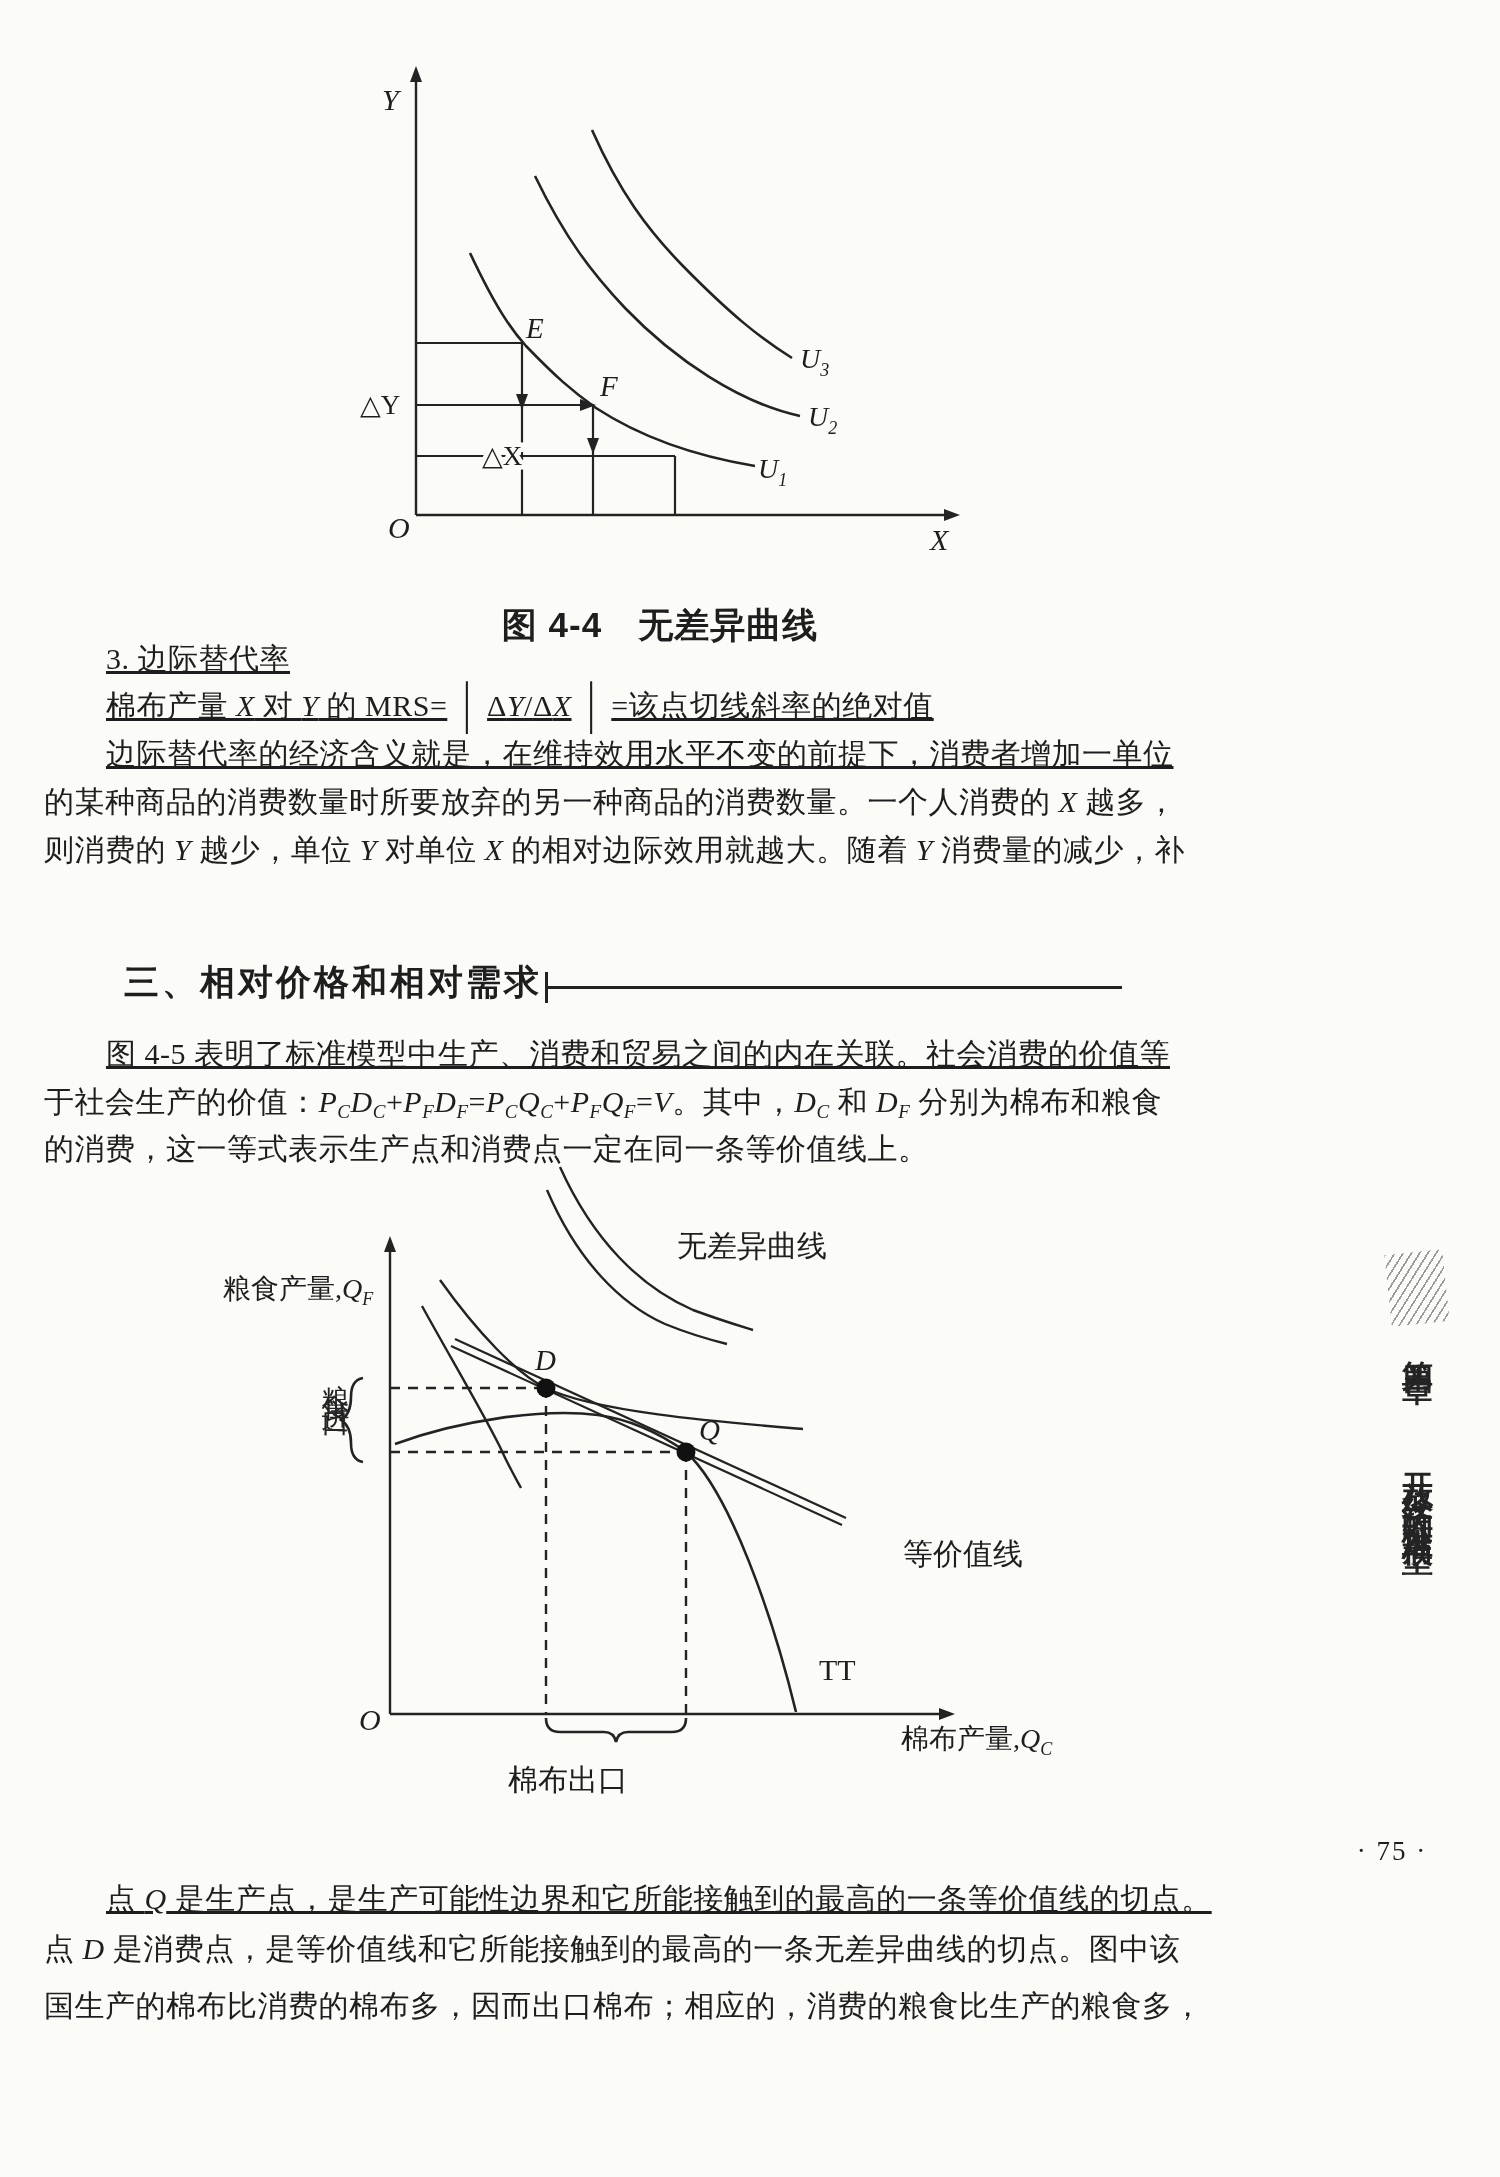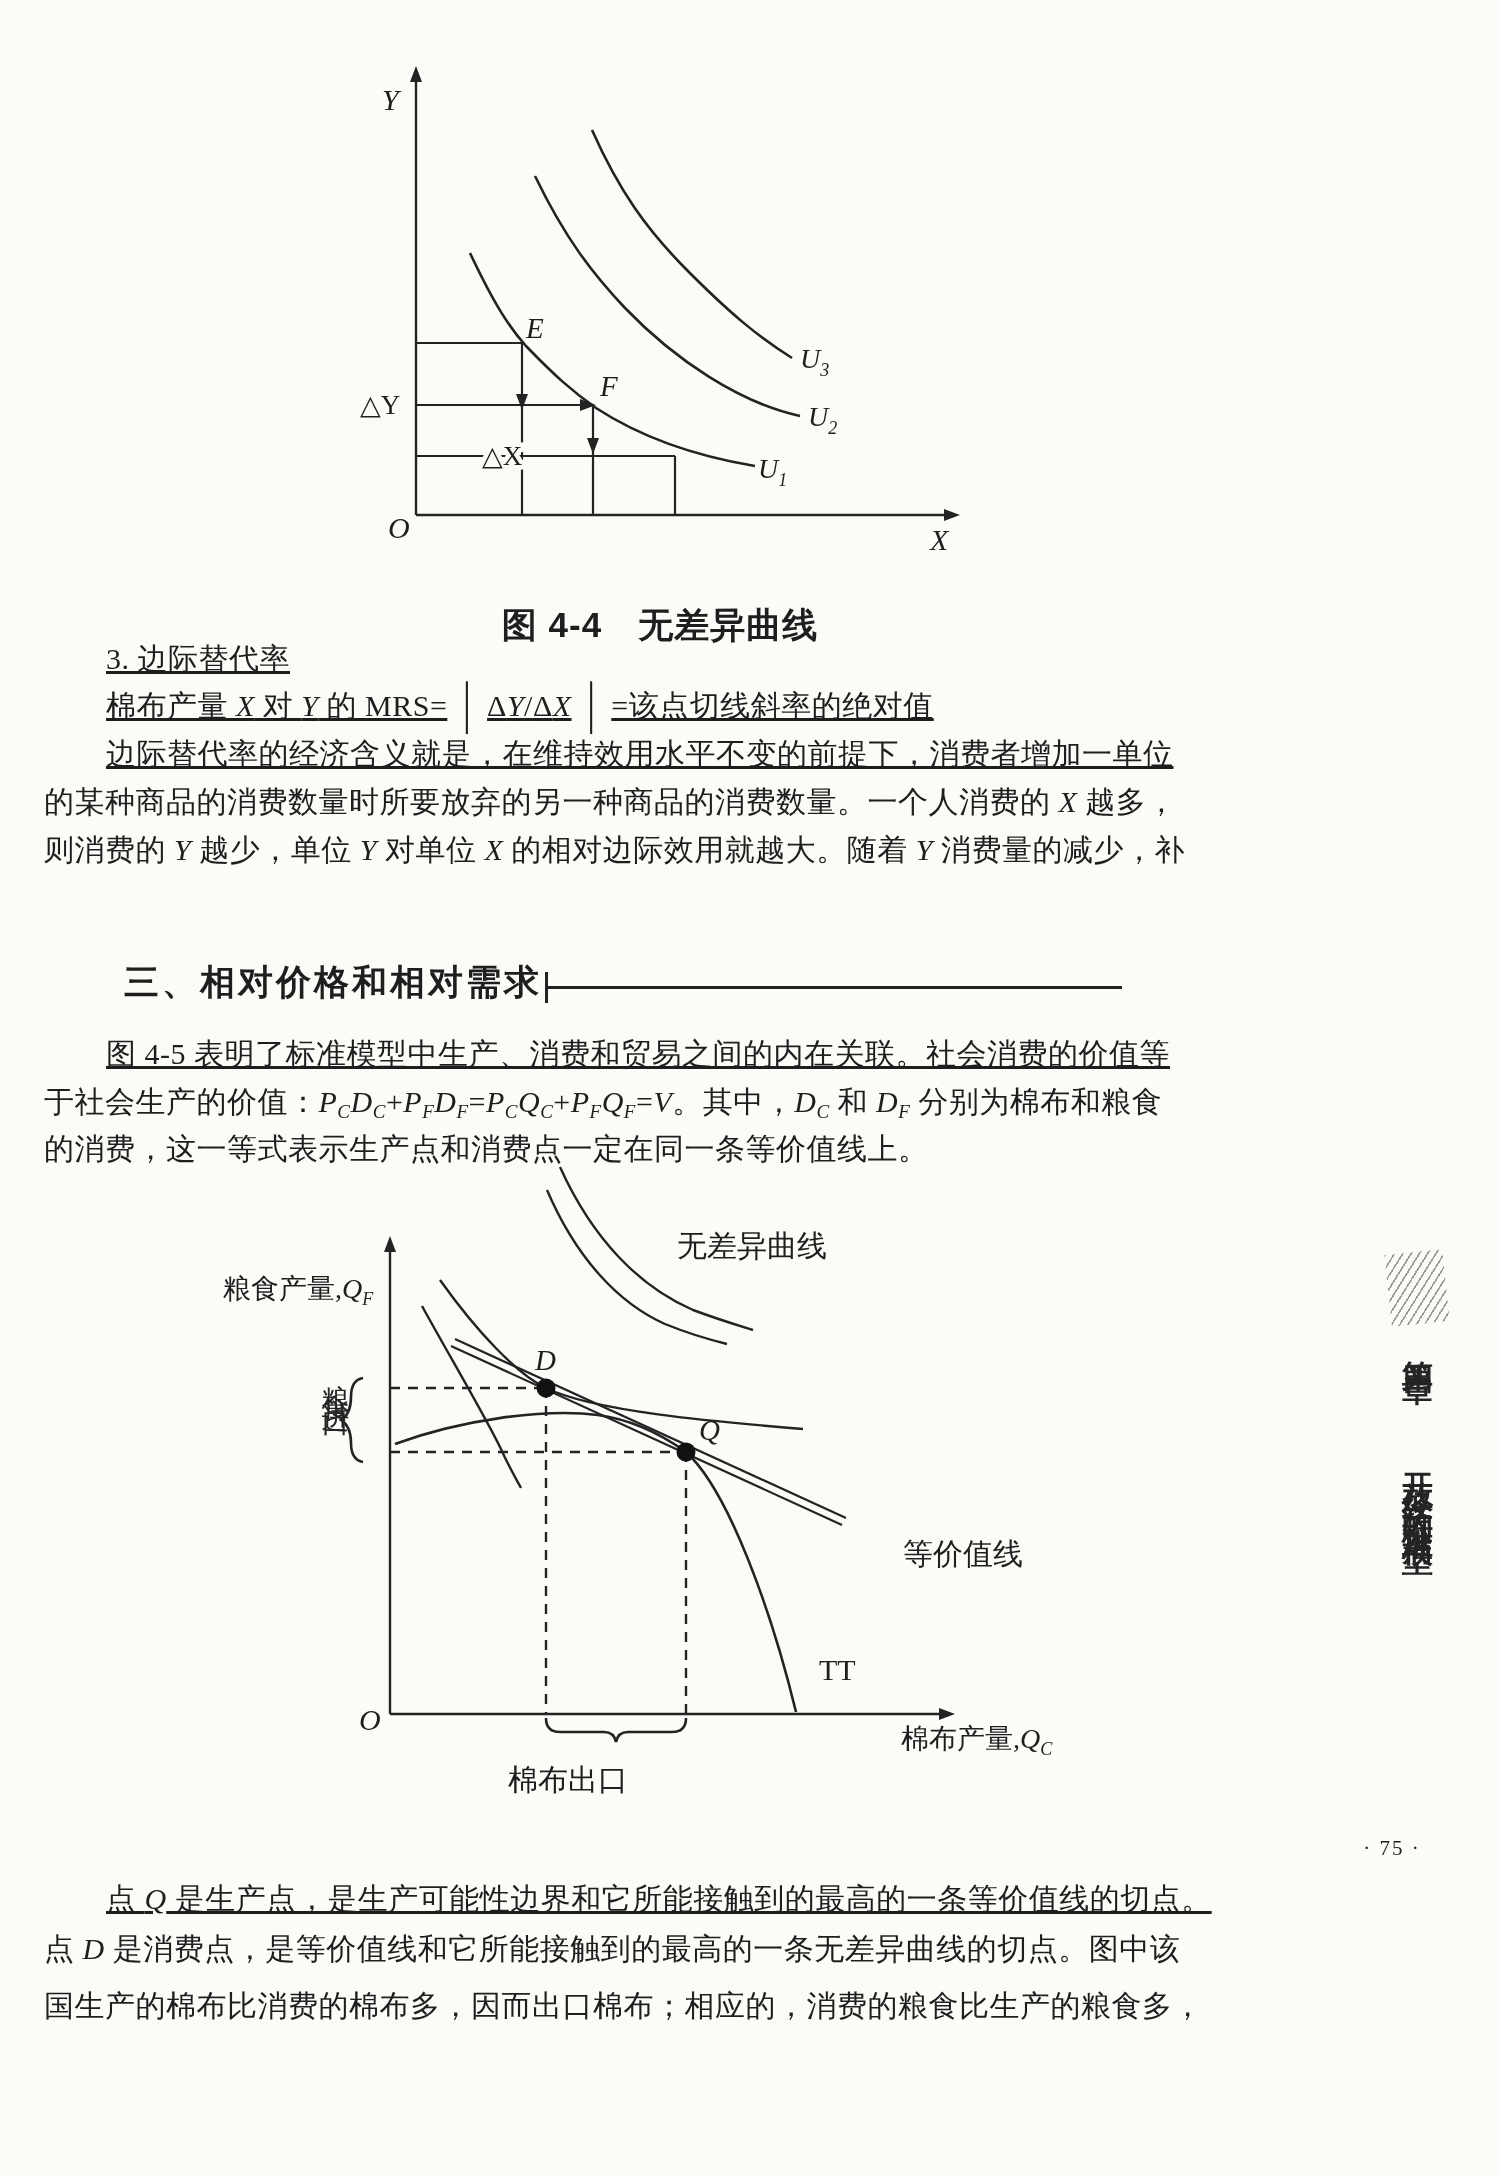--- a/index.html
+++ b/index.html
@@ -20,21 +20,21 @@
   .hrule-tick{position:absolute;left:545px;top:972px;width:3px;height:31px;background:#222;}
   .fig-caption{position:absolute;text-align:center;font-size:35px;font-weight:bold;
       font-family:"Liberation Sans","DejaVu Sans",sans-serif;letter-spacing:1px;}
   .vtext{position:absolute;writing-mode:vertical-rl;text-orientation:upright;
       font-family:"Liberation Sans","DejaVu Sans",sans-serif;color:#242424;}
   #chapter-label{left:1396px;top:1336px;font-size:31px;letter-spacing:6px;font-weight:bold;}
   #chapter-title{left:1396px;top:1448px;font-size:31px;letter-spacing:9px;font-weight:bold;}
   #food-import-label{left:316px;top:1362px;font-size:28px;letter-spacing:10px;
       font-family:"Liberation Serif","DejaVu Serif",serif;}
   #page-number{position:absolute;left:1342px;top:1836px;width:100px;text-align:center;
-      font-size:21px;letter-spacing:2px;}
+      font-size:27px;letter-spacing:2px;}
   #hatch{position:absolute;left:1388px;top:1252px;width:58px;height:72px;
       background:repeating-linear-gradient(128deg,#8a8a8a 0 1.6px,transparent 1.6px 7px);
       transform:rotate(-6deg);opacity:0.85;}
   svg text{font-family:"Liberation Serif","DejaVu Serif",serif;fill:#1e1e1e;}
   svg .cjk{font-size:30px;}
   svg .it{font-style:italic;}
   svg path,svg line{stroke:#232323;fill:none;}
 </style>
 </head>
 <body>

